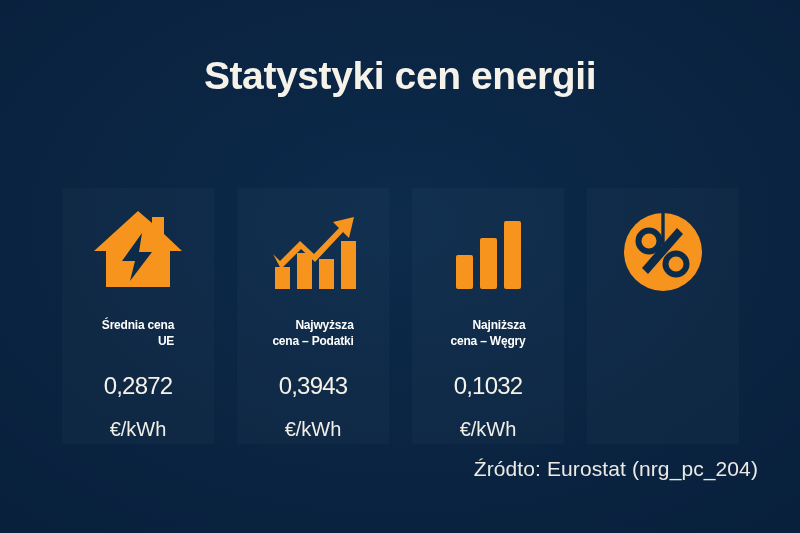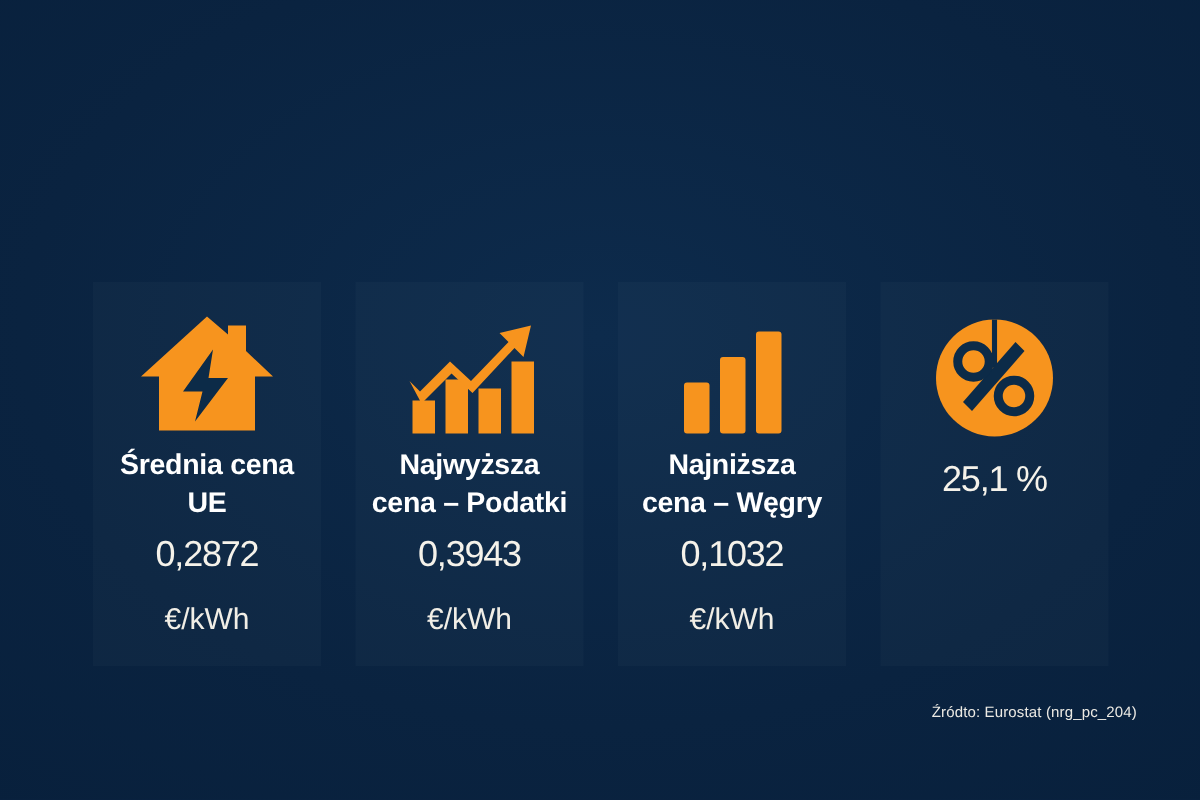--- a/index.html
+++ b/index.html
@@ -71,26 +71,26 @@
     width: 100%;
     display: flex;
     align-items: center;
     justify-content: center;
   }
   .card-icon svg {
     display: block;
   }
 
   .card-label {
-    margin-top: 0;
+    margin-top: 20px;
     color: #ffffff;
-    font-size: 19px;
+    font-size: 12px;
     font-weight: bold;
     line-height: 1.32;
-    text-align: center;
+    text-align: right;
     letter-spacing: -0.2px;
     min-height: 46px;
     padding: 0 2px;
   }
   .card-value {
     margin-top: 9px;
     color: #f5f2ea;
     font-size: 24px;
     font-weight: normal;
     line-height: 1.05;
@@ -108,32 +108,33 @@
   .card-unit:empty {
     display: none;
   }
 
   
   .source-note {
     position: absolute;
     right: 42px;
     bottom: 52px;
     color: #eceae4;
-    font-size: 10px;
+    font-size: 21px;
     font-weight: normal;
     letter-spacing: 0.1px;
     white-space: nowrap;
   }
 </style>
 </head>
 <body>
 
 <div class="infographic">
 
   <div class="title-block">
+    <span class="title-line">Statystyki cen energii</span>
   </div>
 
   <div class="cards-row">
 
     <div class="stat-card">
       <div class="card-icon">
         <svg width="92" height="82" viewBox="0 0 92 82" aria-hidden="true">
           <path d="M46 2 L2 42 L14 42 L14 78 L78 78 L78 42 L90 42 L72 25 L72 8 L60 8 L60 14 Z" fill="#f7941e"></path>
           <path d="M50 24 L30 52 L43 52 L38 72 L60 43 L47 43 Z" fill="#0c2b48"></path>
         </svg>
@@ -183,21 +184,20 @@
     <div class="stat-card">
       <div class="card-icon">
         <svg width="92" height="84" viewBox="0 0 92 84" aria-hidden="true">
           <circle cx="46" cy="44" r="39" fill="#f7941e"></circle>
           <rect x="44.3" y="5" width="3.4" height="32" fill="#0c2b48"></rect>
           <path d="M66 26 L31 66 L25 60 L60 20 Z" fill="#0c2b48"></path>
           <circle cx="32" cy="33" r="10.5" fill="none" stroke="#0c2b48" stroke-width="6"></circle>
           <circle cx="59" cy="56" r="10.5" fill="none" stroke="#0c2b48" stroke-width="6"></circle>
         </svg>
       </div>
-      <div class="card-value">25,1 %</div>
 
     </div>
 
   </div>
 
   <div class="source-note">Źródto: Eurostat (nrg_pc_204)</div>
 
 </div>
 
 </body></html>

